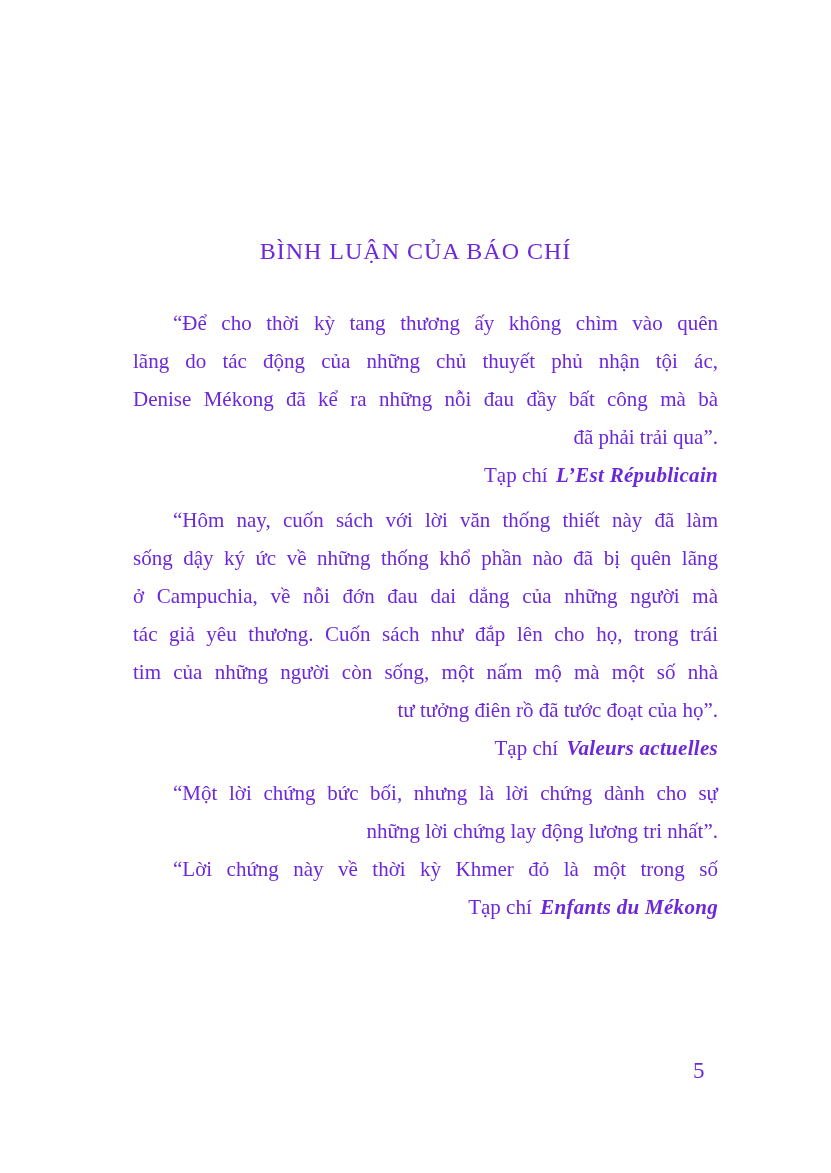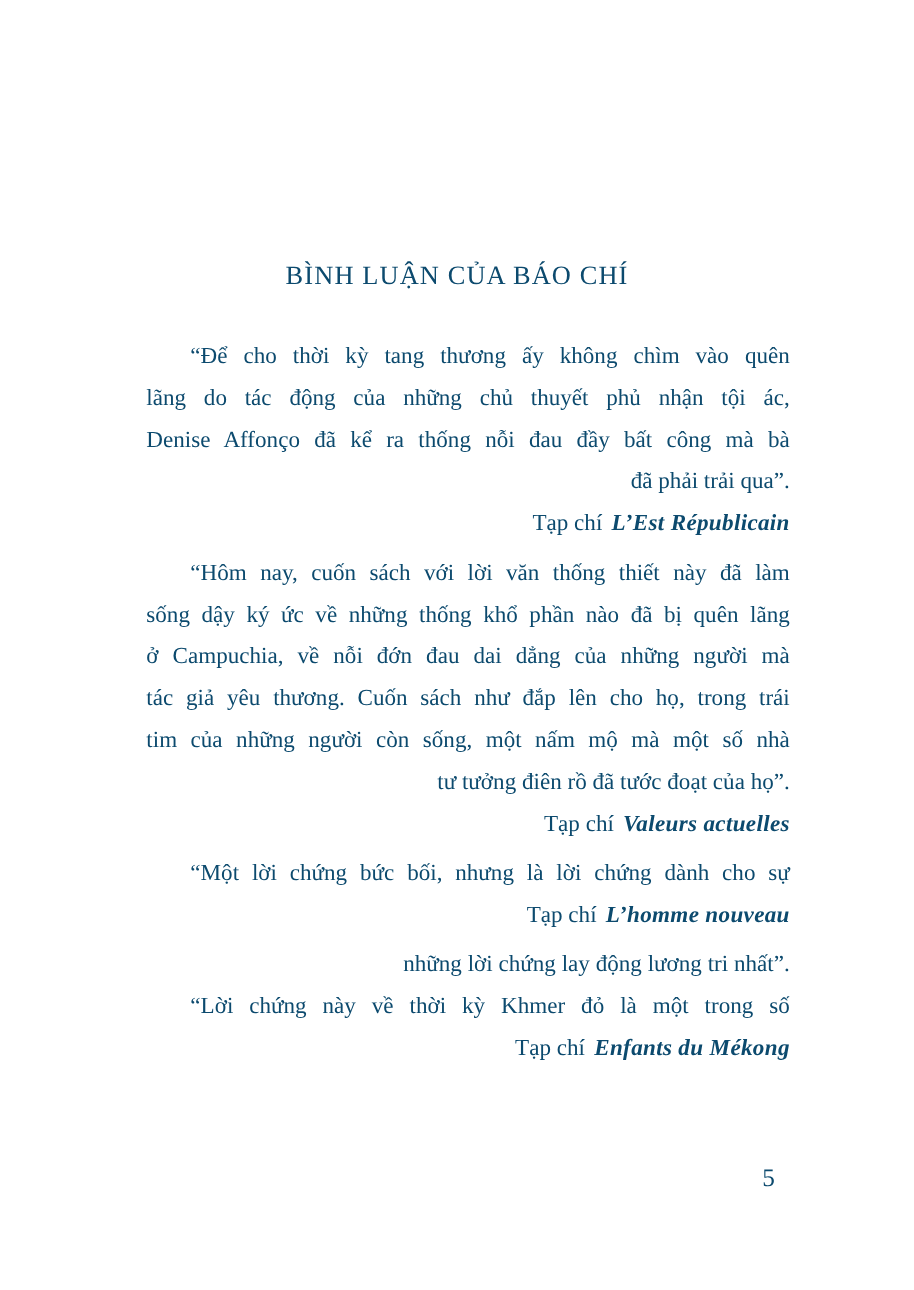--- a/index.html
+++ b/index.html
@@ -2,21 +2,21 @@
 <html lang="vi"><head>
 <meta charset="utf-8">
 <style>
   html, body { margin: 0; padding: 0; background: #ffffff; }
   .page {
     position: relative;
     width: 831px;
     height: 1173px;
     background: #ffffff;
     font-family: "Liberation Serif", "DejaVu Serif", serif;
-    color: #0c4a6e;
+    color: #6d28d9;
     overflow: hidden;
   }
   .title {
     position: absolute;
     top: 238px;
     left: 0;
     width: 100%;
     margin: 0;
     text-align: center;
     font-size: 24px;
@@ -60,36 +60,35 @@
 </style>
 </head>
 <body>
 
 <div class="page">
   <h1 class="title">BÌNH LUẬN CỦA BÁO CHÍ</h1>
   <div class="content" id="quotes">
       <div class="quote">
         <div class="qline first justify">“Để cho thời kỳ tang thương ấy không chìm vào quên</div>
         <div class="qline justify">lãng do tác động của những chủ thuyết phủ nhận tội ác,</div>
-        <div class="qline justify">Denise Affonço đã kể ra thống nỗi đau đầy bất công mà bà</div>
+        <div class="qline justify">Denise Mékong đã kể ra những nỗi đau đầy bất công mà bà</div>
         <div class="qline lastline">đã phải trải qua”.</div>
         <div class="attribution"><span>Tạp chí</span><span class="src">L’Est Républicain</span></div>
       </div>
       <div class="quote">
         <div class="qline first justify">“Hôm nay, cuốn sách với lời văn thống thiết này đã làm</div>
         <div class="qline justify">sống dậy ký ức về những thống khổ phần nào đã bị quên lãng</div>
         <div class="qline justify">ở Campuchia, về nỗi đớn đau dai dẳng của những người mà</div>
         <div class="qline justify">tác giả yêu thương. Cuốn sách như đắp lên cho họ, trong trái</div>
         <div class="qline justify">tim của những người còn sống, một nấm mộ mà một số nhà</div>
         <div class="qline lastline">tư tưởng điên rồ đã tước đoạt của họ”.</div>
         <div class="attribution"><span>Tạp chí</span><span class="src">Valeurs actuelles</span></div>
       </div>
       <div class="quote">
         <div class="qline first justify">“Một lời chứng bức bối, nhưng là lời chứng dành cho sự</div>
-        <div class="attribution"><span>Tạp chí</span><span class="src">L’homme nouveau</span></div>
       </div>
       <div class="quote">
         <div class="qline lastline">những lời chứng lay động lương tri nhất”.</div>
         <div class="qline first justify">“Lời chứng này về thời kỳ Khmer đỏ là một trong số</div>
         <div class="attribution"><span>Tạp chí</span><span class="src">Enfants du Mékong</span></div>
       </div>
     </div>
   <div class="page-number">5</div>
 </div>
 

